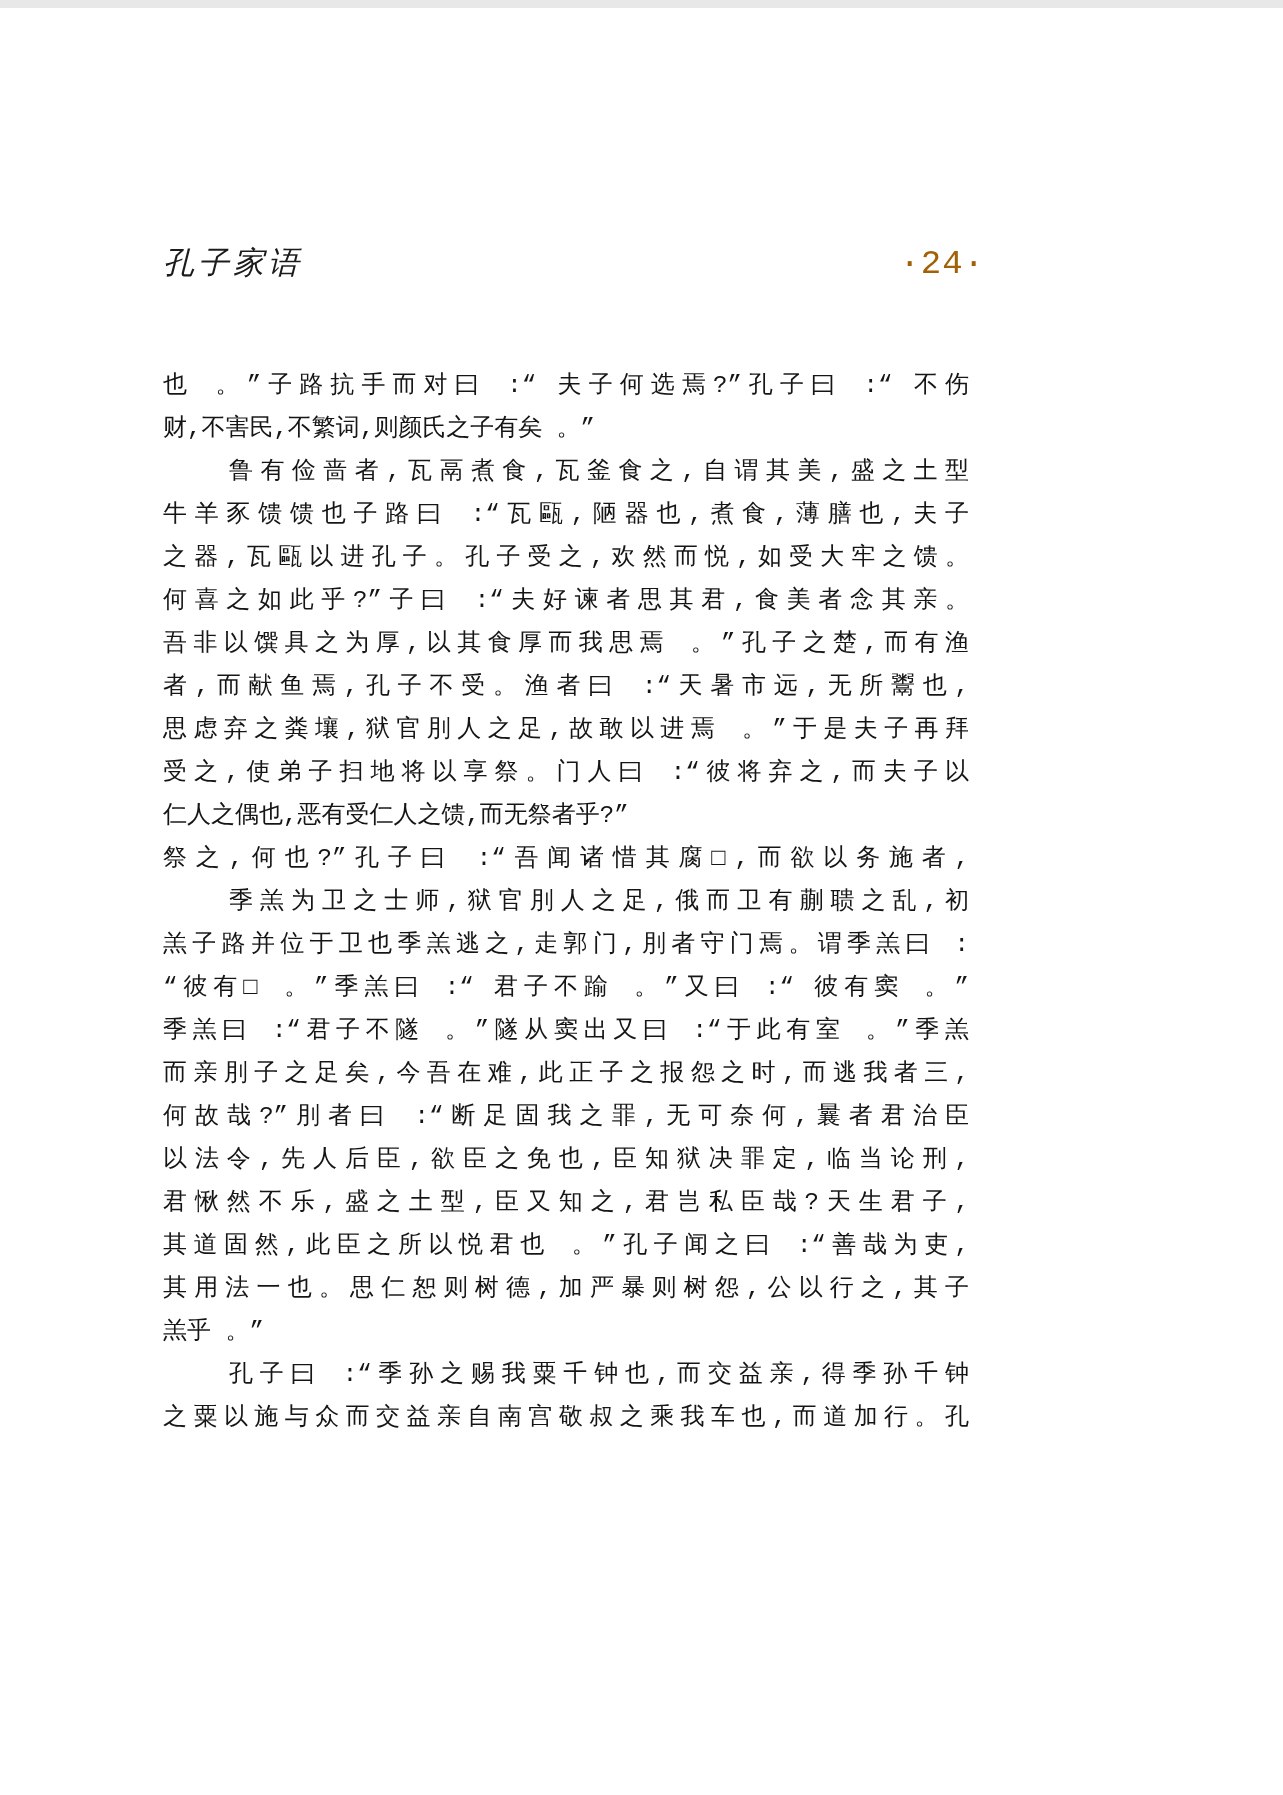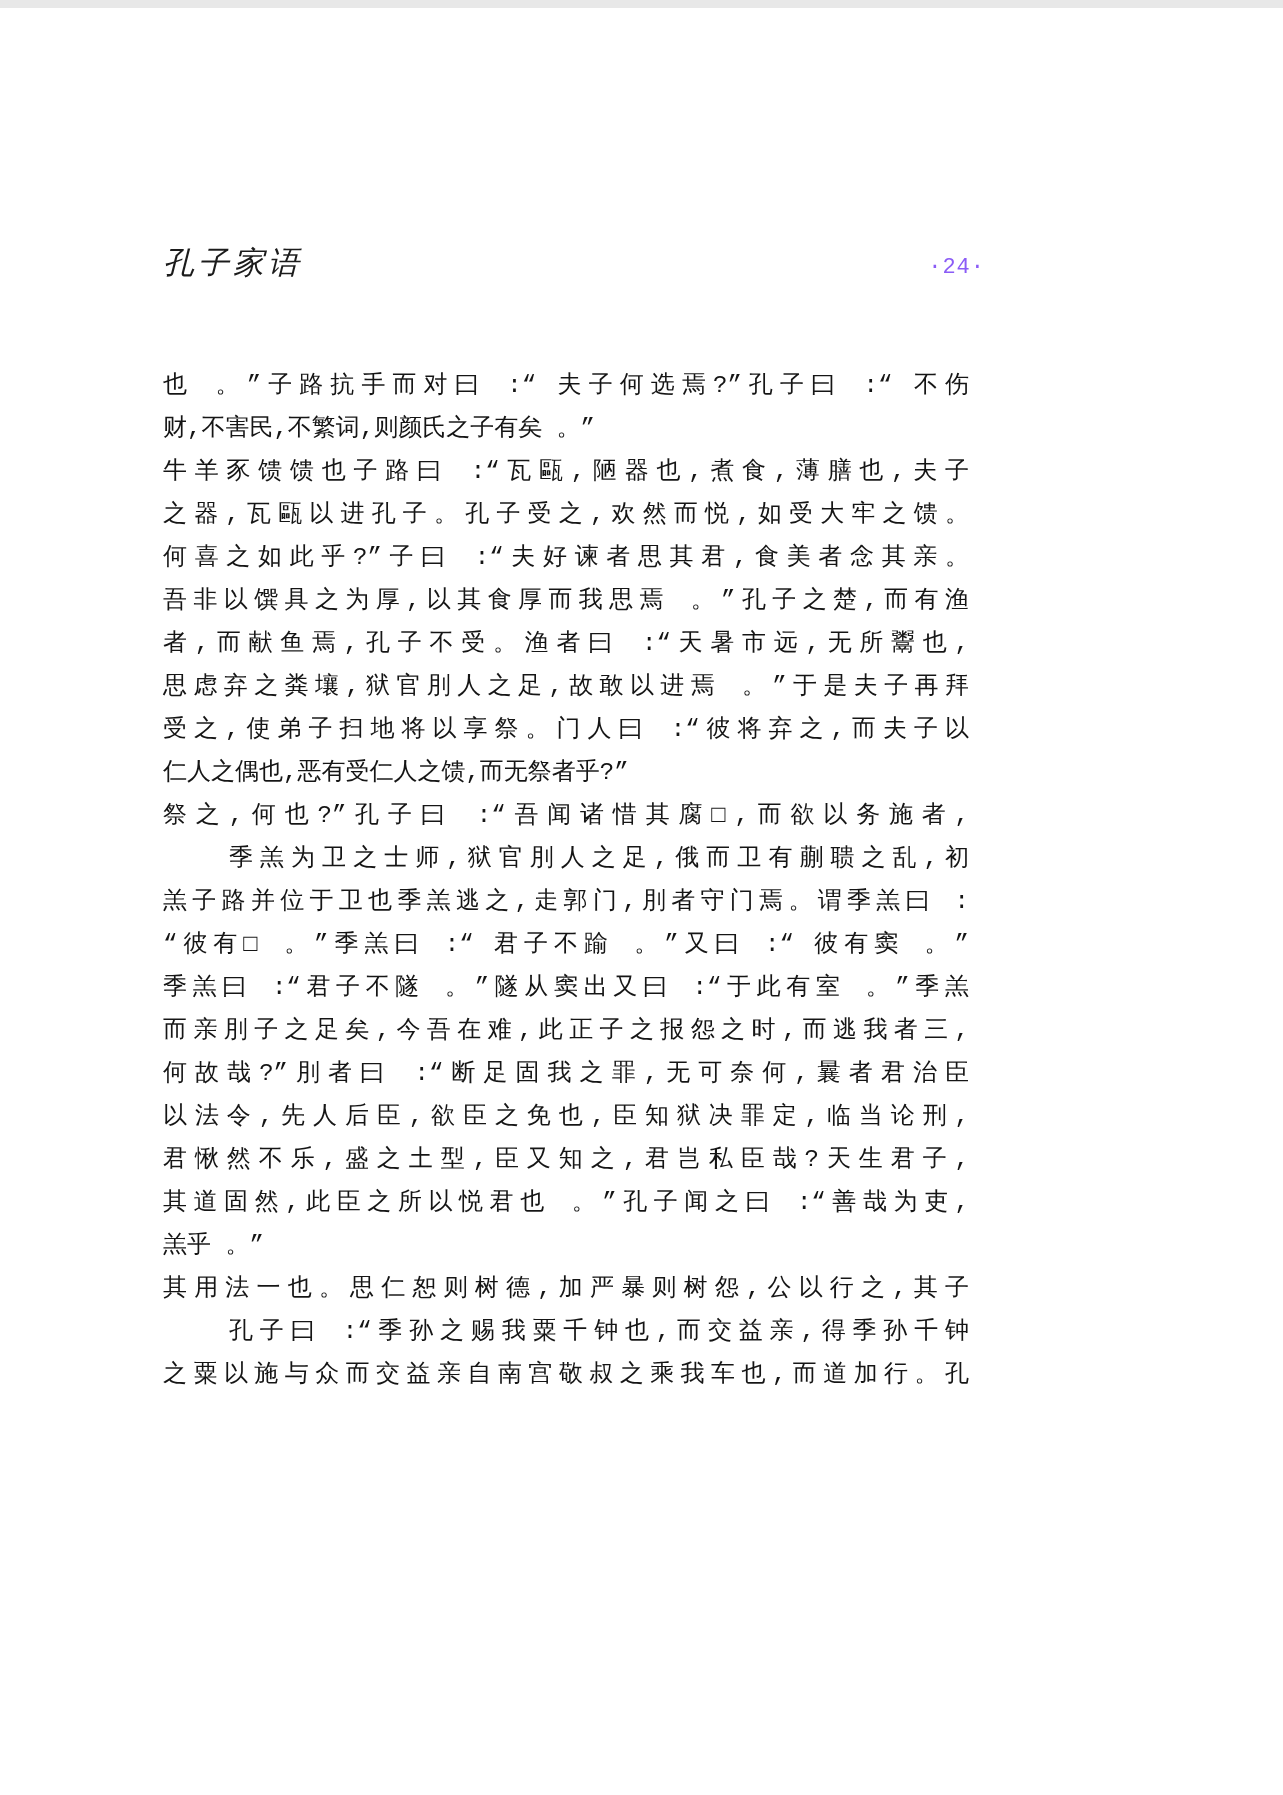--- a/index.html
+++ b/index.html
@@ -26,24 +26,24 @@
     justify-content: space-between;
     align-items: baseline;
   }
   .book-title {
     font-size: 31px;
     font-style: italic;
     letter-spacing: 4px;
     color: #1b1b1b;
   }
   .page-number {
-    font-size: 22px;
+    font-size: 34px;
     font-style: normal;
     letter-spacing: 1px;
-    color: #8b5cf6;
+    color: #a16207;
   }
   .page-body {
     position: absolute;
     top: 356px;
     left: 163px;
     width: 806px;
   }
   .line {
     font-size: 24px;
     line-height: 43px;
@@ -68,36 +68,37 @@
 <body>
 
 <div class="page">
   <div class="page-header">
     <span class="book-title">孔子家语</span>
     <span class="page-number">·24·</span>
   </div>
   <div class="page-body">
       <div class="line full">也 。”子路抗手而对曰 :“ 夫子何选焉?”孔子曰 :“ 不伤</div>
       <div class="line">财,不害民,不繁词,则颜氏之子有矣 。”</div>
+      <div class="line full indent">鲁有俭啬者,瓦鬲煮食,瓦釜食之,自谓其美,盛之土型</div>
       <div class="line full">牛羊豕馈馈也子路曰 :“瓦甌,陋器也,煮食,薄膳也,夫子</div>
       <div class="line full">之器,瓦甌以进孔子。孔子受之,欢然而悦,如受大牢之馈。</div>
       <div class="line full">何喜之如此乎?”子曰 :“夫好谏者思其君,食美者念其亲。</div>
       <div class="line full">吾非以馔具之为厚,以其食厚而我思焉 。”孔子之楚,而有渔</div>
       <div class="line full">者,而献鱼焉,孔子不受。渔者曰 :“天暑市远,无所鬻也,</div>
       <div class="line full">思虑弃之粪壤,狱官刖人之足,故敢以进焉 。”于是夫子再拜</div>
       <div class="line full">受之,使弟子扫地将以享祭。门人曰 :“彼将弃之,而夫子以</div>
       <div class="line">仁人之偶也,恶有受仁人之馈,而无祭者乎?”</div>
       <div class="line full">祭之,何也?”孔子曰 :“吾闻诸惜其腐□,而欲以务施者,</div>
       <div class="line full indent">季羔为卫之士师,狱官刖人之足,俄而卫有蒯聩之乱,初</div>
       <div class="line full">羔子路并位于卫也季羔逃之,走郭门,刖者守门焉。谓季羔曰 :</div>
       <div class="line full">“彼有□ 。”季羔曰 :“ 君子不踰 。”又曰 :“ 彼有窦 。”</div>
       <div class="line full">季羔曰 :“君子不隧 。”隧从窦出又曰 :“于此有室 。”季羔</div>
       <div class="line full">而亲刖子之足矣,今吾在难,此正子之报怨之时,而逃我者三,</div>
       <div class="line full">何故哉?”刖者曰 :“断足固我之罪,无可奈何,曩者君治臣</div>
       <div class="line full">以法令,先人后臣,欲臣之免也,臣知狱决罪定,临当论刑,</div>
       <div class="line full">君愀然不乐,盛之土型,臣又知之,君岂私臣哉?天生君子,</div>
       <div class="line full">其道固然,此臣之所以悦君也 。”孔子闻之曰 :“善哉为吏,</div>
+      <div class="line full">其用法一也。思仁恕则树德,加严暴则树怨,公以行之,其子</div>
       <div class="line">羔乎 。”</div>
-      <div class="line full">其用法一也。思仁恕则树德,加严暴则树怨,公以行之,其子</div>
       <div class="line full indent">孔子曰 :“季孙之赐我粟千钟也,而交益亲,得季孙千钟</div>
       <div class="line full">之粟以施与众而交益亲自南宫敬叔之乘我车也,而道加行。孔</div>
     </div>
 </div>
 
 </body></html>

